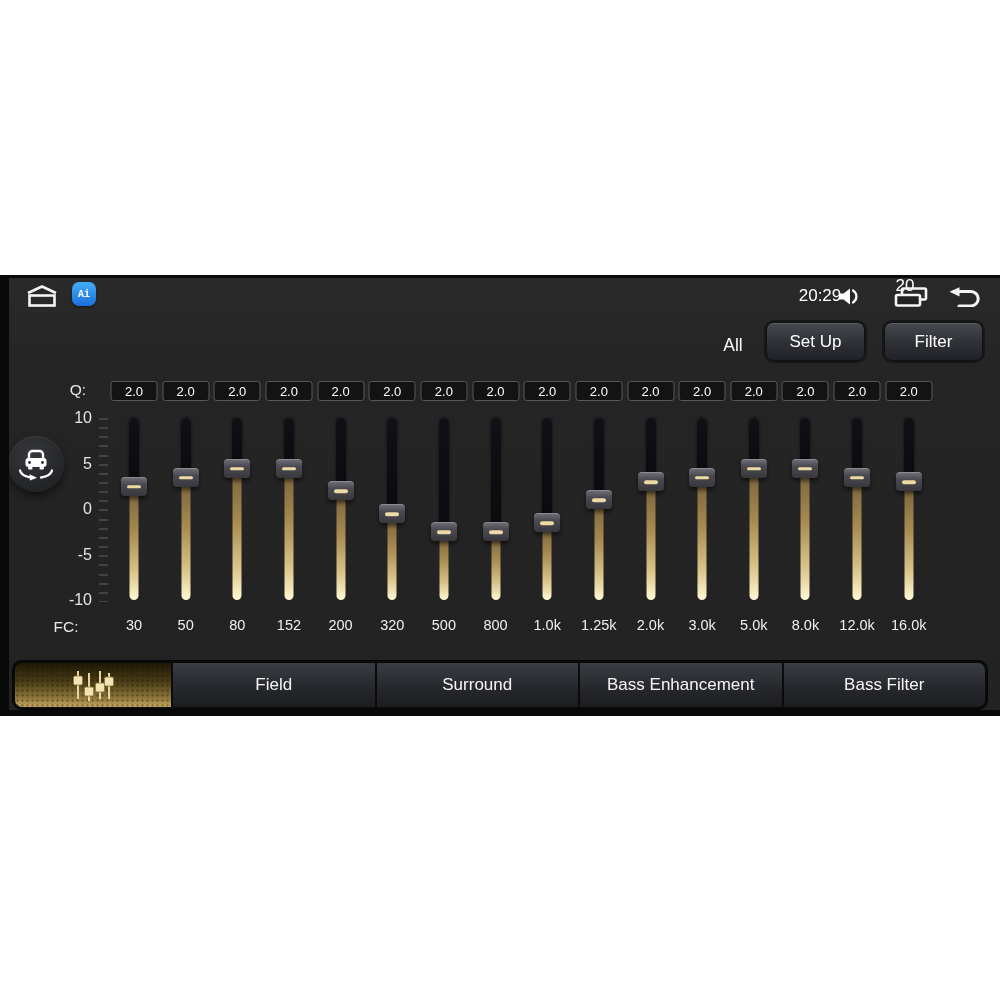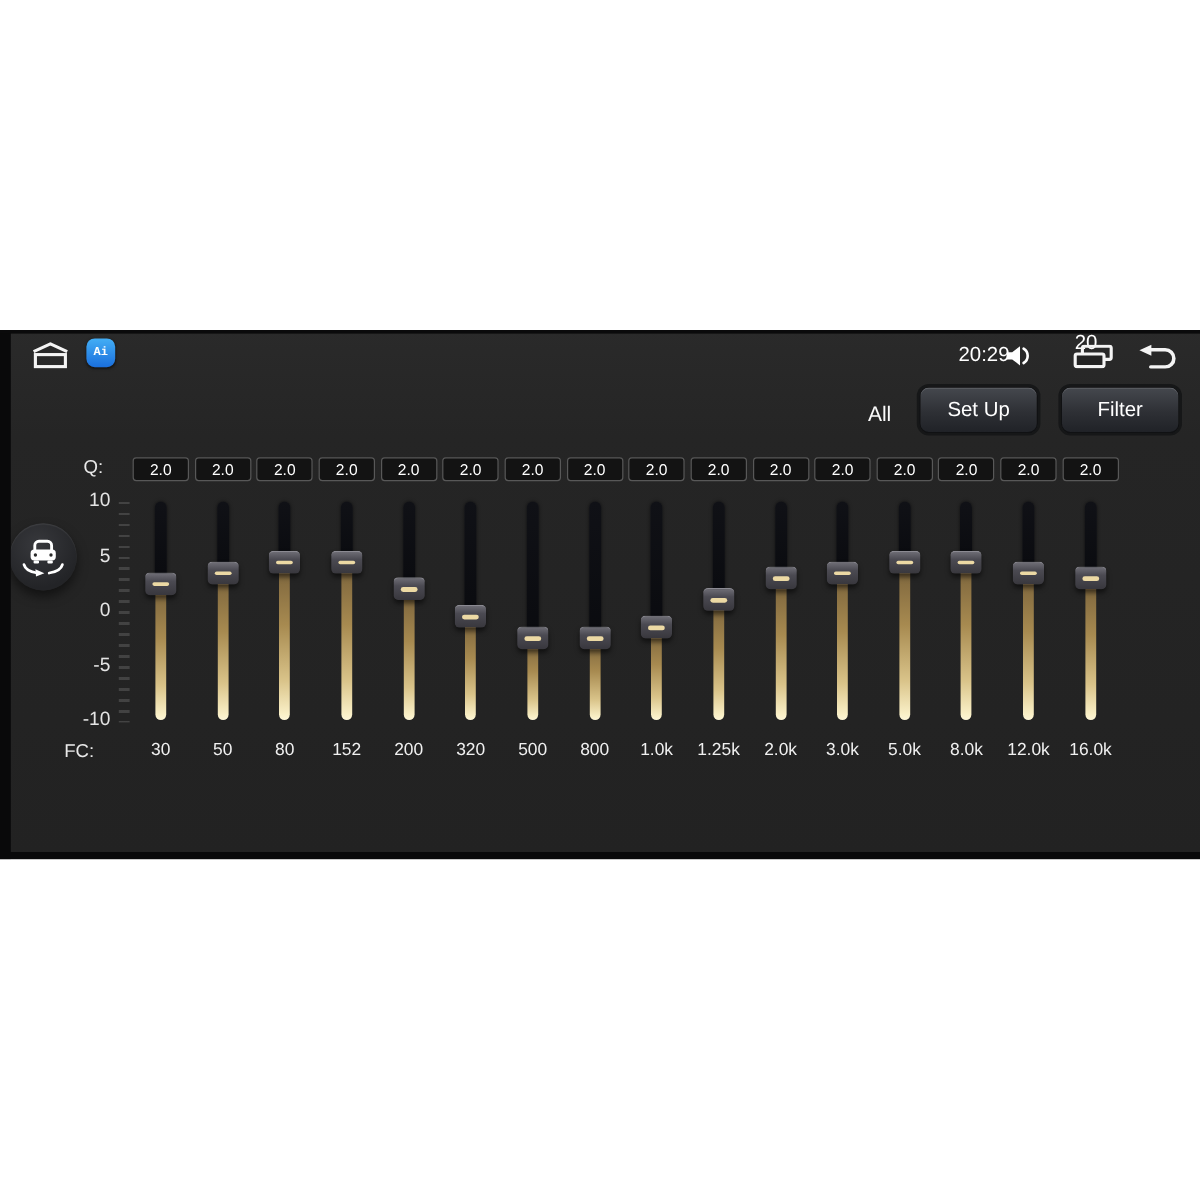--- a/index.html
+++ b/index.html
@@ -343,17 +343,39 @@
         <div class="qbadge">2.0</div>
         <div class="track">
           <div class="track-dark" style="height: 63.7px;"></div>
           <div class="track-gold" style="top: 63.7px;"></div>
           <div class="handle" style="top: 54.2px;"></div>
         </div>
         <div class="freq">16.0k</div>
       </div>
     </div>
 
+  <div class="tabbar" id="tabbar">
+      <div class="tab active">
+        <svg width="48" height="32" viewBox="0 0 48 32">
+          <g stroke="#e7d7a2" stroke-width="2">
+            <line x1="9" y1="2" x2="9" y2="30"></line>
+            <line x1="20" y1="4" x2="20" y2="32"></line>
+            <line x1="31" y1="2" x2="31" y2="30"></line>
+            <line x1="40" y1="4" x2="40" y2="30"></line>
+          </g>
+          <g fill="#f2e4b4" stroke="#8a7435" stroke-width="0.8">
+            <rect x="4.5" y="7" width="9" height="9" rx="1.5"></rect>
+            <rect x="15.5" y="18" width="9" height="9" rx="1.5"></rect>
+            <rect x="26.5" y="14" width="9" height="9" rx="1.5"></rect>
+            <rect x="35.5" y="8" width="9" height="9" rx="1.5"></rect>
+          </g>
+        </svg>
+      </div>
+      <div class="tab">Field</div>
+      <div class="tab">Surround</div>
+      <div class="tab">Bass Enhancement</div>
+      <div class="tab">Bass Filter</div>
+    </div>
 
   <div class="bezel-left"></div>
   <div class="bezel-top"></div>
   <div class="bezel-bottom"></div>
 </div>
 
 </body></html>

